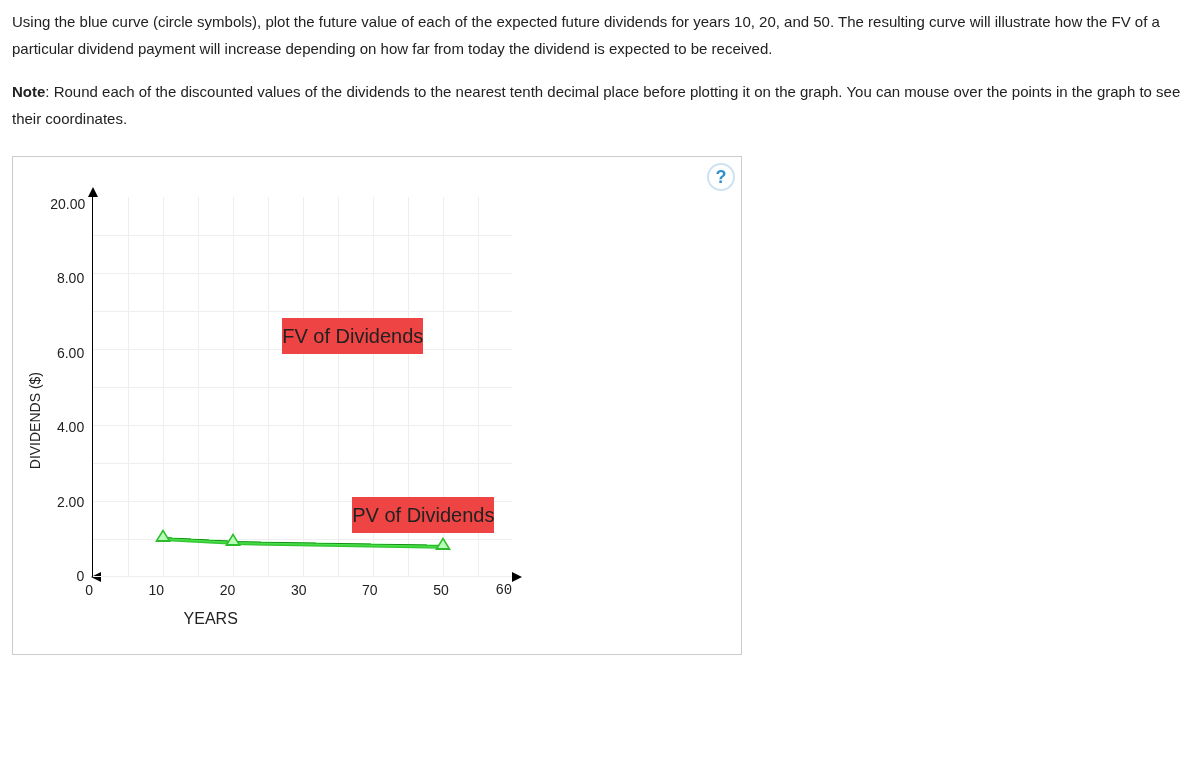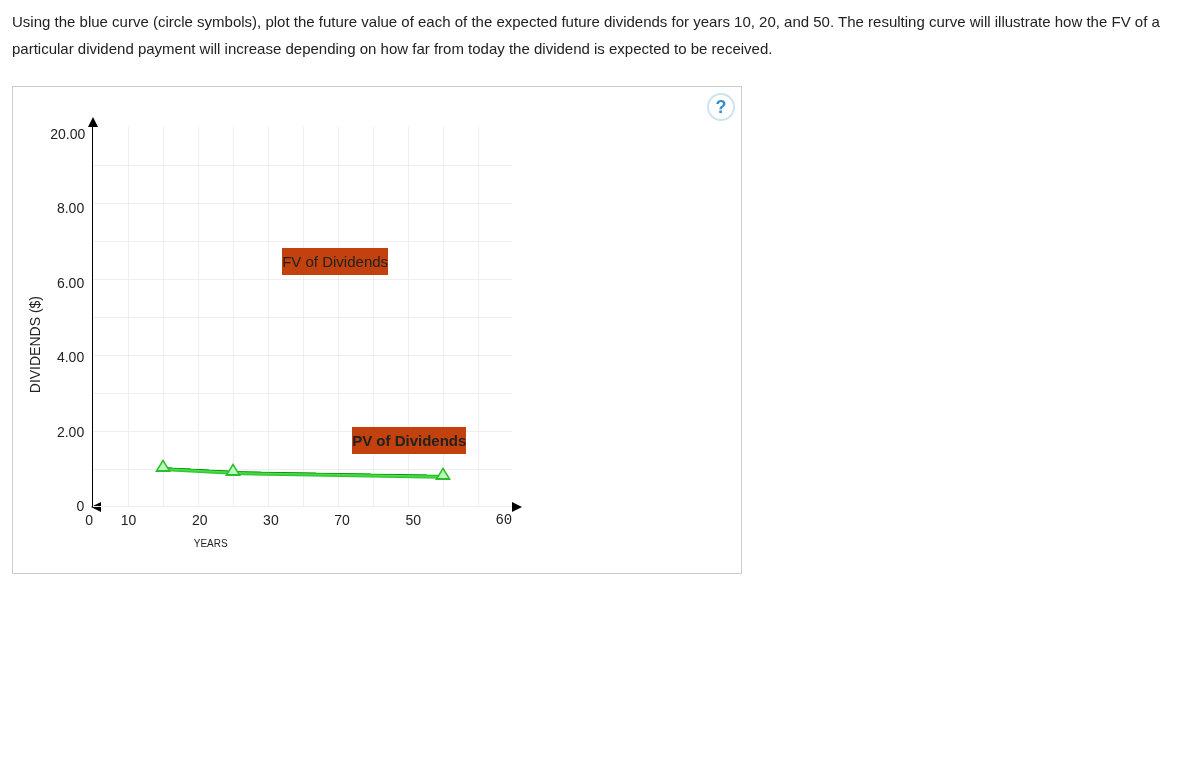--- a/index.html
+++ b/index.html
@@ -94,38 +94,41 @@
     border-left: 8px solid transparent;
     border-right: 8px solid transparent;
     border-bottom: 13px solid #2dbb2d;
     transform: translate(-8px, -10px);
   }
   .tri-marker::after{
     content:""; position:absolute; left:-5px; top:3px;
     border-left:5px solid transparent; border-right:5px solid transparent;
     border-bottom:8px solid #b8ffb8;
   }
-  .annot { position: absolute; font-size: 15px; background: #c2410c; }
+  .annot { position: absolute; font-size: 20px; background: #ef4444; }
   .x-ticks {
     display: flex; width: 462px;
     font-size: 14px;
     margin-top: 6px;
     padding-left: 35px;
     line-height: 1;
   }
-  .x-ticks div { flex: 1; }
+  .x-ticks div { flex: 1; text-align: center; }
   .x-ticks div:first-child{flex:0.5; text-align:left;}
   .x-ticks div:last-child{flex:0.5; text-align:right;font-family:Liberation Mono, monospace;}
-  .x-axis-label { font-size: 10px; margin: 8px 11px 10px 0; margin-left: -130px; }
+  .x-axis-label { font-size: 16px; margin: 8px 11px 10px 0; margin-left: -130px; }
 </style>
 </head>
 <body>
 
 <div class="instructions">
   <div>Using the blue curve (circle symbols), plot the future value of each of the expected future dividends for years 10, 20, and 50. The resulting curve will illustrate how the FV of a particular dividend payment will increase depending on how far from today the dividend is expected to be received.</div>
+  <div class="note">
+    <b>Note</b><span>: Round each of the discounted values of the dividends to the nearest tenth decimal place before plotting it on the graph. You can mouse over the points in the graph to see their coordinates.</span>
+  </div>
 </div>
 
 <div class="chart-panel">
   <div class="help-btn">
     <span class="help-q">?</span>
   </div>
 
 
   <div class="chart-wrap">
     <div class="y-axis-label">DIVIDENDS ($)</div>
@@ -163,21 +166,21 @@
             <div class="grid-line-h" style="top: 266px;"></div>
             <div class="grid-line-h" style="top: 304px;"></div>
             <div class="grid-line-h" style="top: 342px;"></div>
             <div class="grid-line-h" style="top: 379px;"></div>
             <div class="series-pv" style="left: 70px; top: 340px; width: 70.1031px; transform-origin: 0px 50%; transform: rotate(3.10729deg);"></div>
             <div class="series-pv" style="left: 140px; top: 343.8px; width: 210.034px; transform-origin: 0px 50%; transform: rotate(1.03667deg);"></div>
             <div class="tri-marker" style="left: 70px; top: 342px;"></div>
             <div class="tri-marker" style="left: 140px; top: 345.8px;"></div>
             <div class="tri-marker" style="left: 350px; top: 349.6px;"></div>
             <div class="annot" style="left: 189px; top: 121.2px;">FV of Dividends</div>
-            <div class="annot" style="left: 259px; top: 299.8px; font-weight: bold;">PV of Dividends</div>
+            <div class="annot" style="left: 259px; top: 299.8px;">PV of Dividends</div>
           </div>
       </div>
       <div class="x-ticks">
         <div>0</div>
         <div>10</div>
         <div>20</div>
         <div>30</div>
         <div>70</div>
         <div>50</div>
         <div>60</div>

